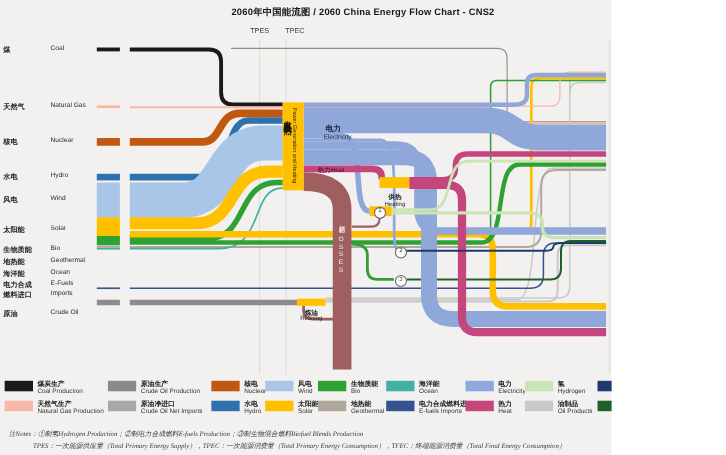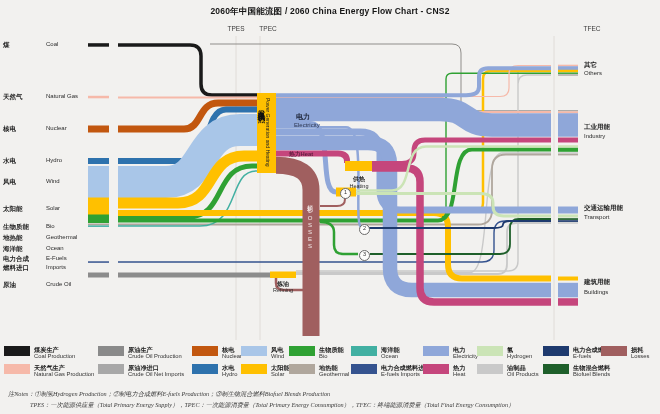--- a/index.html
+++ b/index.html
@@ -1,17 +1,17 @@
 <!DOCTYPE html>
 <html><head>
 <meta charset="utf-8">
 <style>
   html,body{margin:0;padding:0;}
   body{width:660px;height:414px;font-family:"Liberation Sans",sans-serif;}
-  .stage{position:relative;width:660px;height:414px;background:#f2f1ef;overflow:hidden;}
+  .stage{position:relative;width:556px;height:414px;background:#f2f1ef;overflow:hidden;}
   .abs{position:absolute;}
   .title{width:660px;text-align:center;top:6px;left:0;font-size:8.5px;font-weight:bold;color:#161616;letter-spacing:.2px;}
   .colhead{font-size:6.5px;color:#3a3a3a;width:60px;text-align:center;}
   .lz{font-size:6.5px;font-weight:600;color:#1f1f1f;white-space:nowrap;}
   .le{font-size:6px;color:#2b2b2b;white-space:nowrap;}
   .vtext{writing-mode:vertical-rl;text-orientation:upright;}
   .nodezh{font-size:7.5px;font-weight:bold;color:#111;letter-spacing:1.5px;}
   .nodeen{writing-mode:vertical-rl;text-orientation:mixed;font-size:5px;line-height:5.5px;color:#222;}
   .losses-txt{color:#f4eeee;font-size:6px;letter-spacing:1px;}
   .marker{width:9px;height:9px;border-radius:50%;background:#fdfcfb;border:0.7px solid #6b6b6b;font-size:5.5px;color:#333;display:flex;align-items:center;justify-content:center;line-height:1;}

